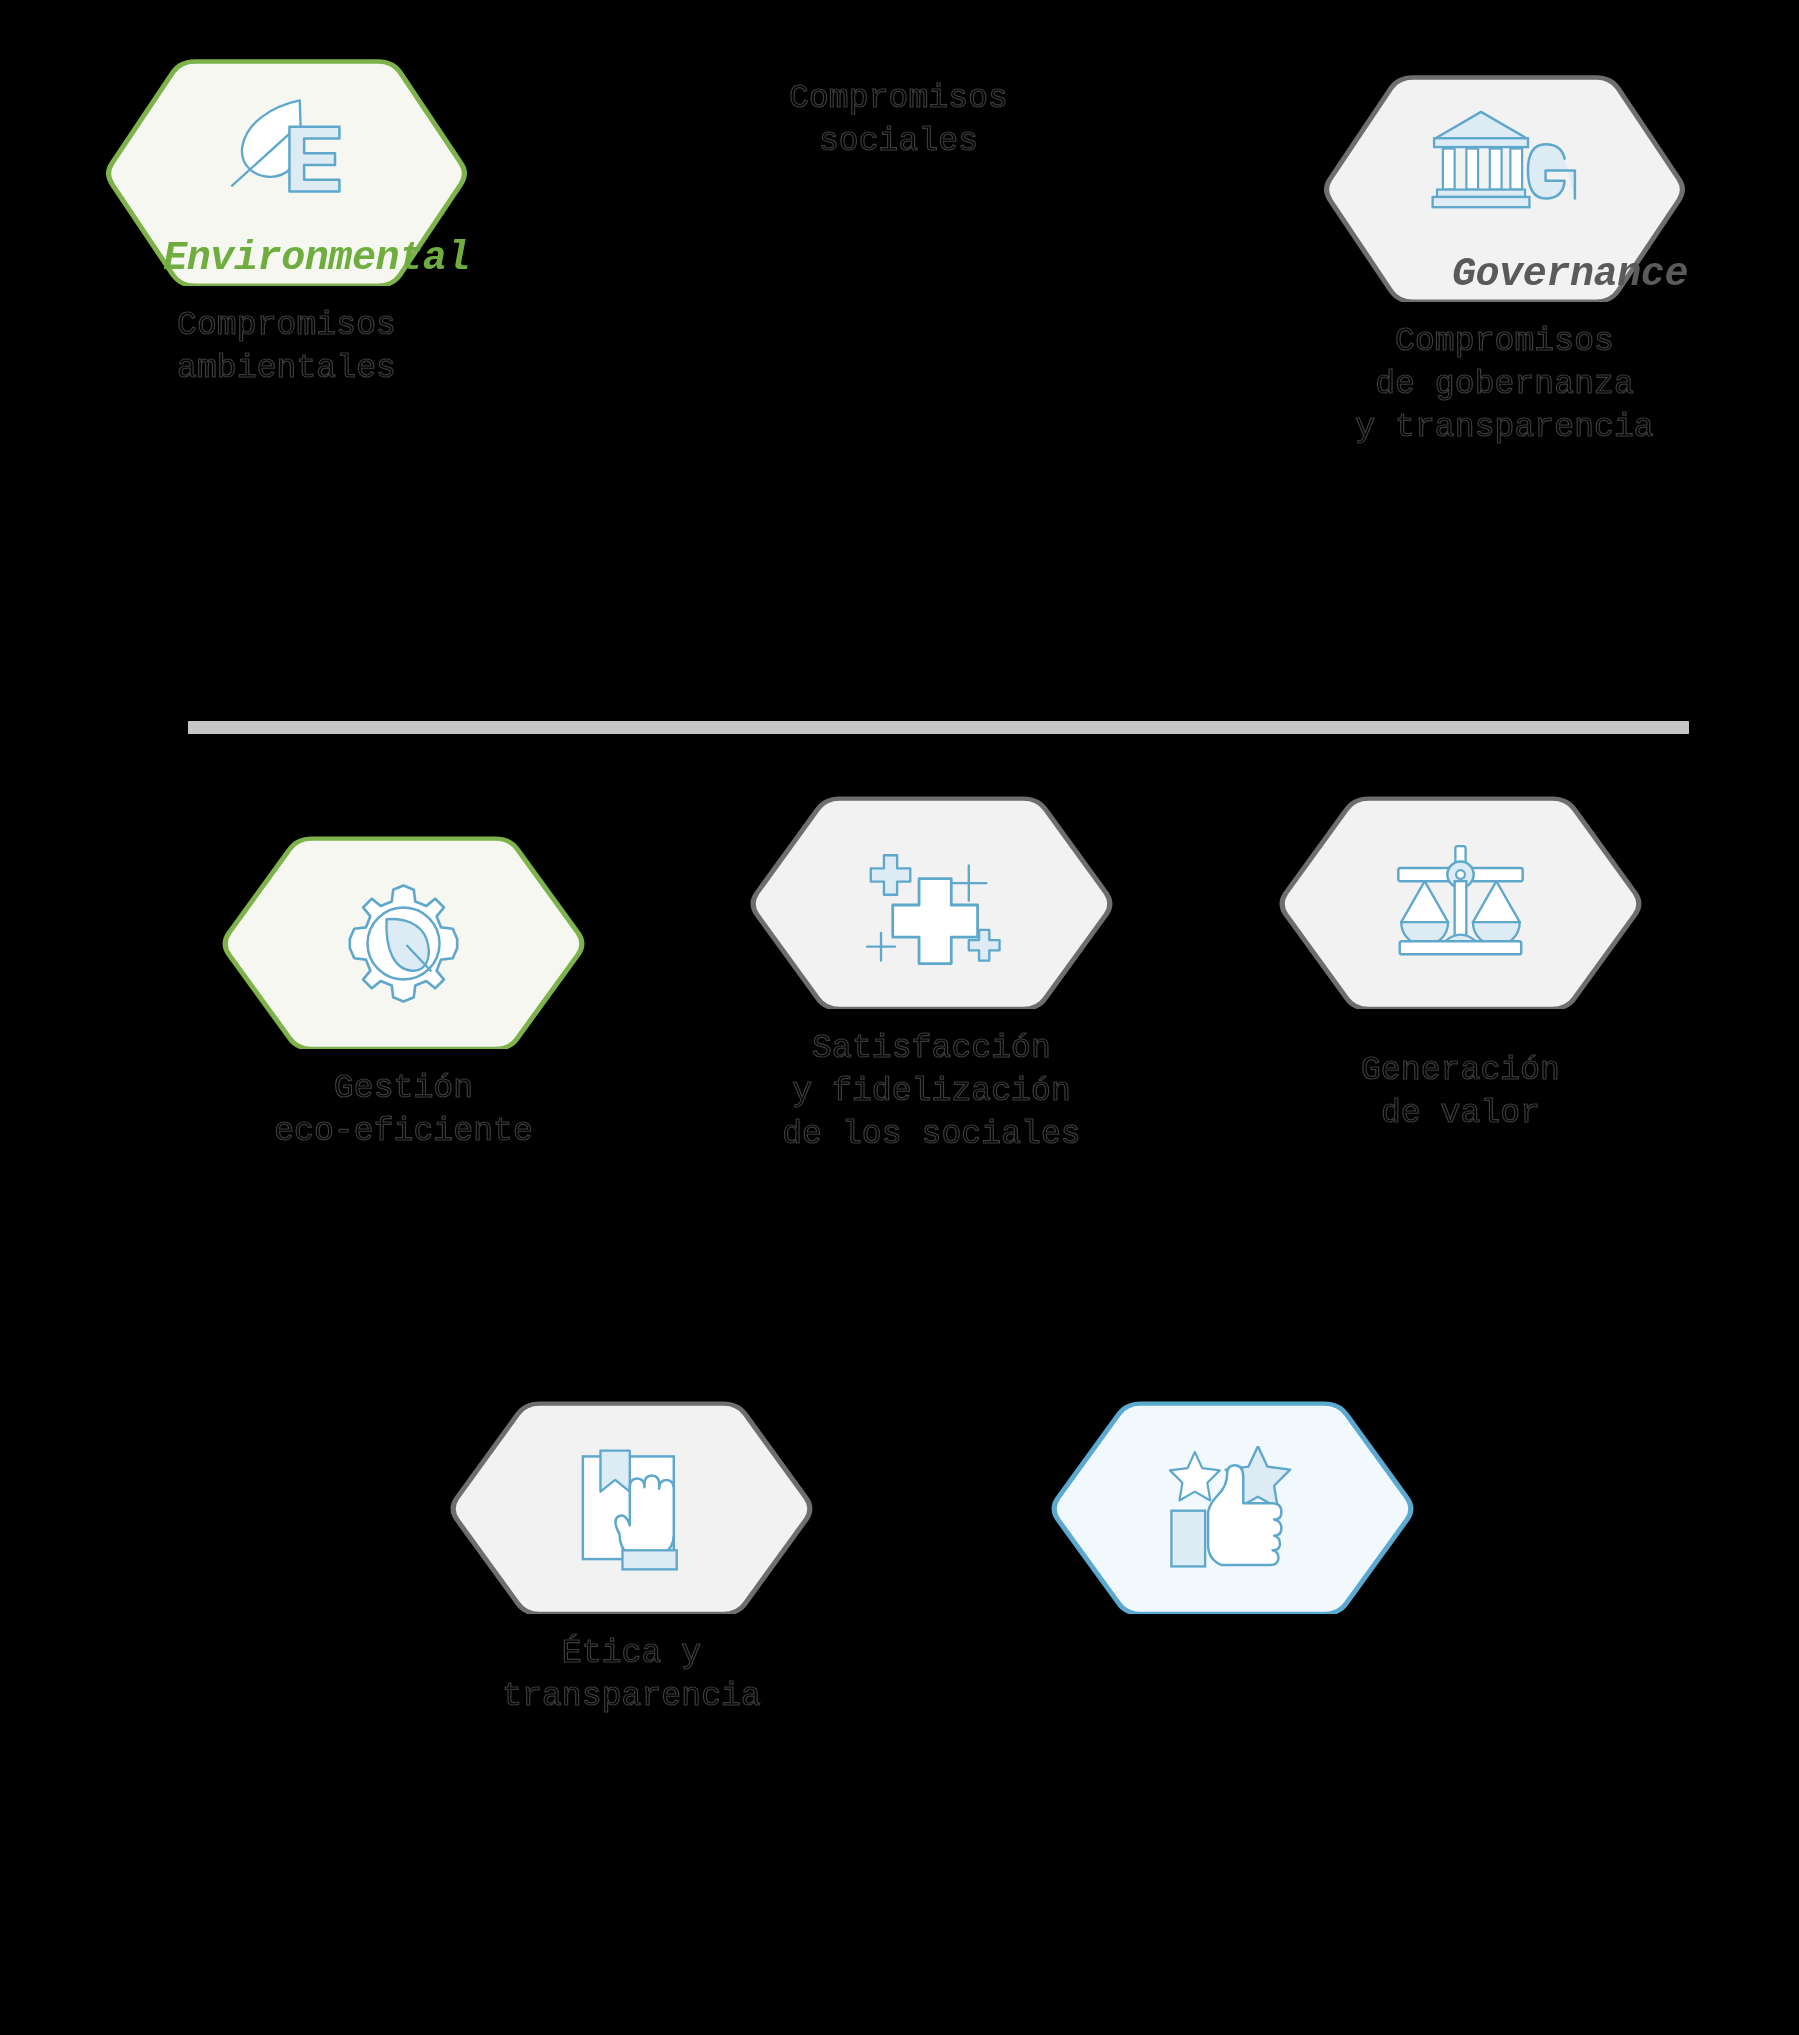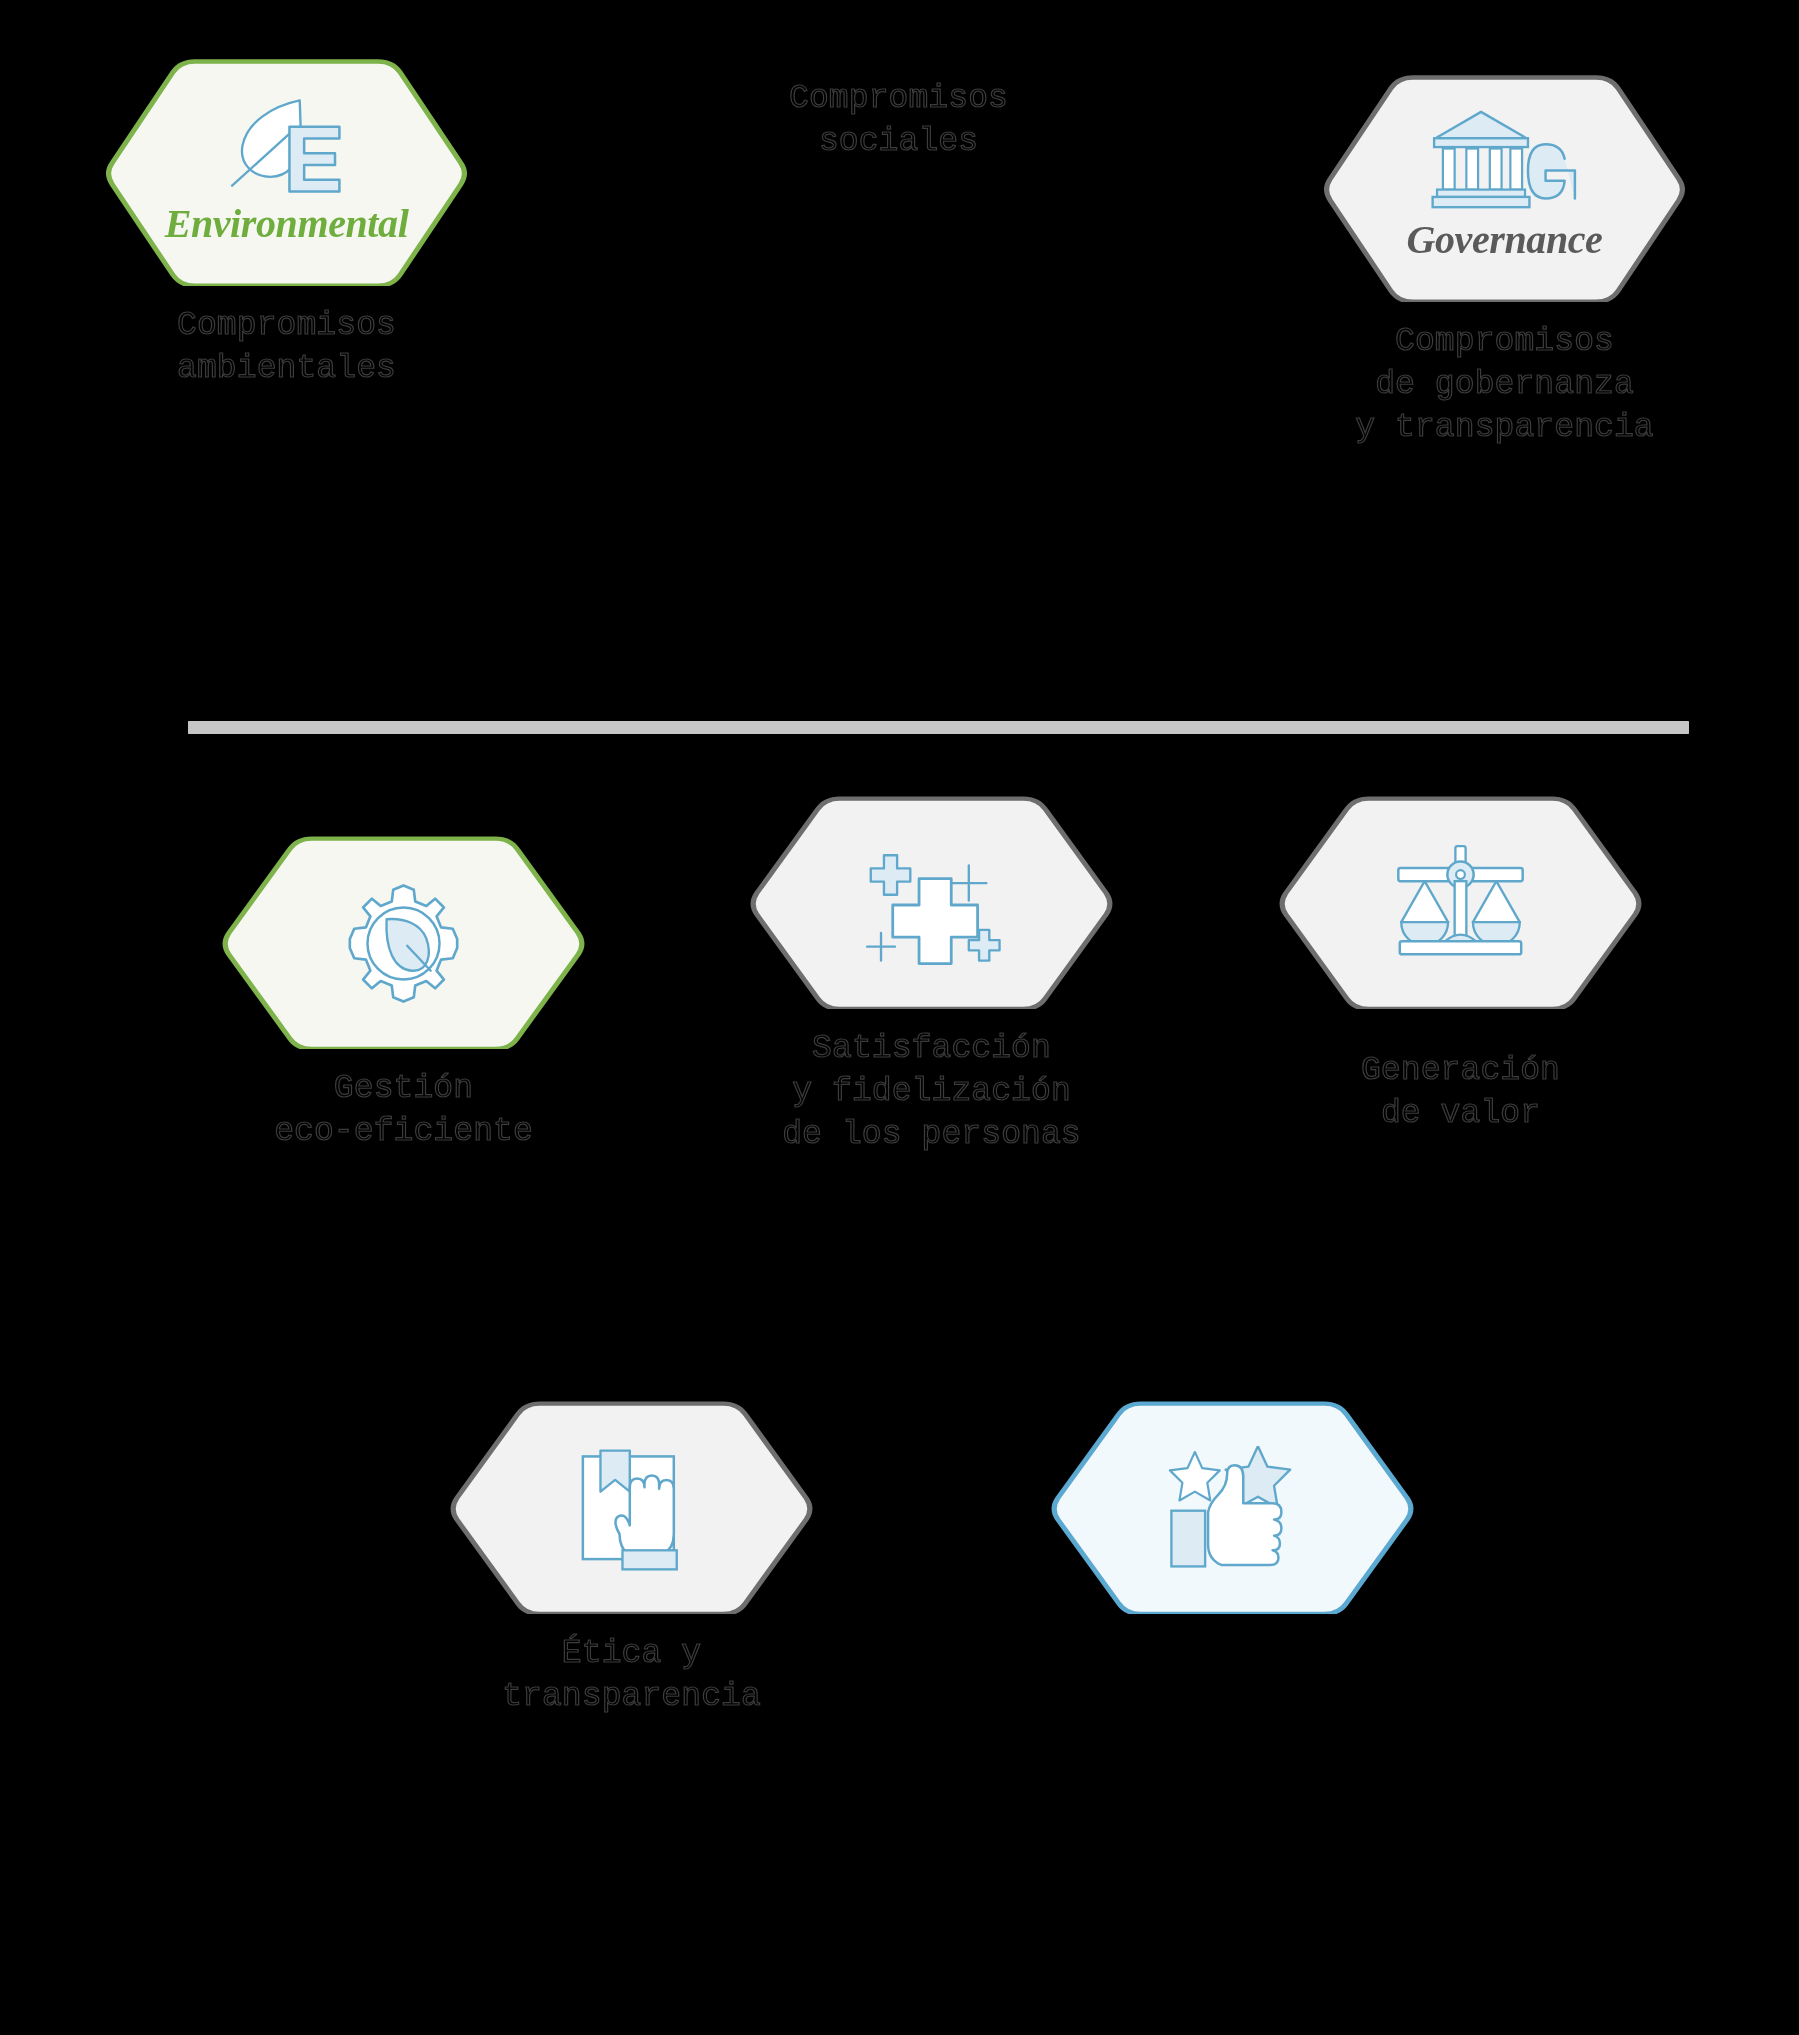--- a/index.html
+++ b/index.html
@@ -42,26 +42,27 @@
     -webkit-text-stroke: 1.2px #3c3c3c;
     white-space: pre-line;
     font-family: Liberation Mono, monospace;
   }
 
   
   .pillar-label {
     position: absolute;
     left: 0;
     width: 100%;
-    text-align: center;
+    text-align: right;
     font-style: italic;
     font-weight: bold;
     font-size: 40px;
     letter-spacing: -0.4px;
-    font-family: Liberation Serif, serif;
+    font-family: Liberation Mono, monospace;
+    margin-top: 36px;
   }
 
   
   .divider {
     position: absolute;
     background: #c6c6c6;
     height: 13.2px;
     border-radius: 0.7px;
   }
 
@@ -180,21 +181,21 @@
 
         <line x1="26" y1="128" x2="26" y2="166" stroke="#5FA8CC" stroke-width="3.2" stroke-linecap="round"></line>
         <line x1="7" y1="147" x2="45" y2="147" stroke="#5FA8CC" stroke-width="3.2" stroke-linecap="round"></line>
 
         <path d="M160 124 L174 124 L174 138 L188 138 L188 152 L174 152 L174 166 L160 166 L160 152 L146 152 L146 138 L160 138 Z" fill="#DCEBF4" stroke="#5FA8CC" stroke-width="3.2" stroke-linejoin="round"></path>
       </svg>
     </div>
   </div>
   <div class="caption">Satisfacción
 y fidelización
-de los personas</div>
+de los sociales</div>
 </div>
 
 <div class="hex-cell" style="left:1277px; top:796px; width:367px;gap:22px;">
   <div class="hex-wrap">
     <svg class="hex-svg" width="367" height="213" viewBox="0 0 500 290">
       <path d="M 125 4 L 375 4 Q 395 4 405 21 L 488 155 Q 498 172 488 189 L 405 323 Q 395 340 375 340 L 125 340 Q 105 340 95 323 L 12 189 Q 2 172 12 155 L 95 21 Q 105 4 125 4 Z" fill="#F2F2F2" stroke="#6E6E6E" stroke-width="7" stroke-linejoin="round" transform="scale(1,0.853)"></path>
     </svg>
 
     <div class="icon-holder" style="top:47px; height:121px;">
       <svg width="139" height="121" viewBox="0 0 190 165">

